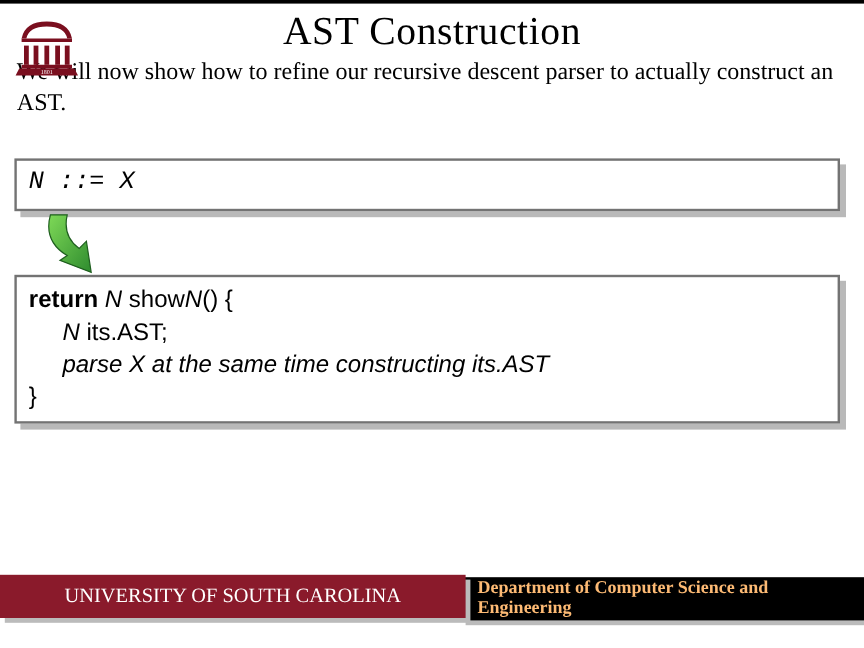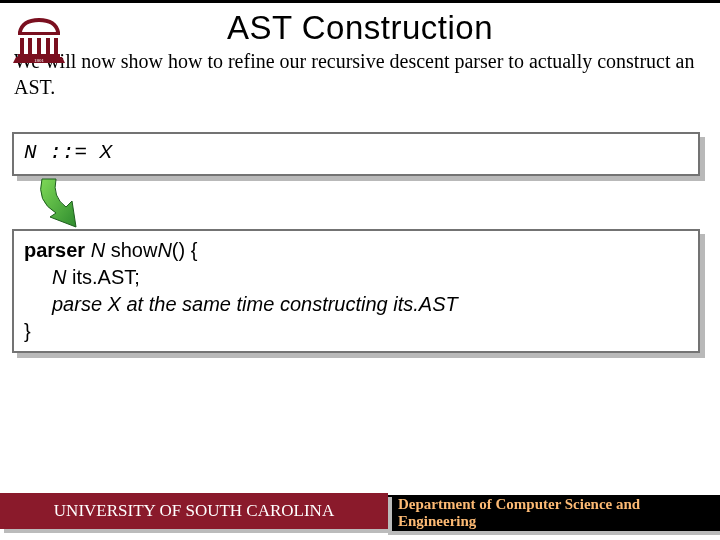--- a/index.html
+++ b/index.html
@@ -8,21 +8,21 @@
     background: #fff;
     font-family: "Times New Roman", serif;
     position: relative; overflow: hidden;
     border-top: 3px solid #000;
   }
   .logo {
     position: absolute; top: 5px; left: 8px;
     width: 62px; height: 62px;
   }
   .title {
-    font-family: Liberation Sans, sans-serif;
+    font-family: Liberation Serif, serif;
     font-size: 33px; font-weight: 400;
     text-align: center;
     padding-top: 6px; letter-spacing: 0.5px;
   }
   .intro {
     font-size: 20px;
     padding: 2px 14px 0 14px;
     line-height: 1.28;
   }
   .panel {
@@ -45,21 +45,21 @@
     line-height: 1.35;
   }
   .indent { margin-left: 28px; }
   .ital { font-style: italic; }
   .kw { font-weight: bold; }
   .arrow {
     position: absolute; top: 174px; left: 36px;
     width: 60px; height: 55px;
   }
   .footer {
-    position: absolute; left: 0; right: 0; bottom: 8px;
+    position: absolute; left: 0; right: 0; bottom: 22px;
     height: 42px; display: flex;
   }
   .footer-left {
     background: #8a1a2b; color: #fff;
     font-family: "Times New Roman", serif; font-size: 17px;
     font-weight: 400;
     width: 388px; box-shadow: 4px 4px 0 #bbb;
     display: flex; align-items: center; justify-content: center;
     position: relative; z-index: 2; height: 36px; margin-top:3px;
   }
@@ -104,21 +104,21 @@
     <linearGradient id="g1" x1="0" y1="0" x2="1" y2="1">
       <stop offset="0" stop-color="#7ed957"></stop>
         <stop offset="1" stop-color="#2e8b2e"></stop>
     </linearGradient>
   </defs>
   <path d="M6 2 q-6 22 14 34 l-6 4 l26 10 l-4 -26 l-6 6 q-14 -10 -10 -28 z" fill="url(#g1)" stroke="#1e5e1e" stroke-width="1"></path>
 </svg>
 
 <div class="panel code">
   <div>
-    <span class="kw">parser</span><span class="ital"> N</span><span> show</span><span class="ital">N</span><span>() {</span>
+    <span class="kw">return</span><span class="ital"> N</span><span> show</span><span class="ital">N</span><span>() {</span>
   </div>
   <div class="indent">
     <span class="ital">N</span><span> its.AST;</span>
   </div>
   <div class="indent ital">parse X at the same time constructing its.AST</div>
   <div>}</div>
 </div>
 
 <div class="footer">
   <div class="footer-left">UNIVERSITY OF SOUTH CAROLINA</div>

